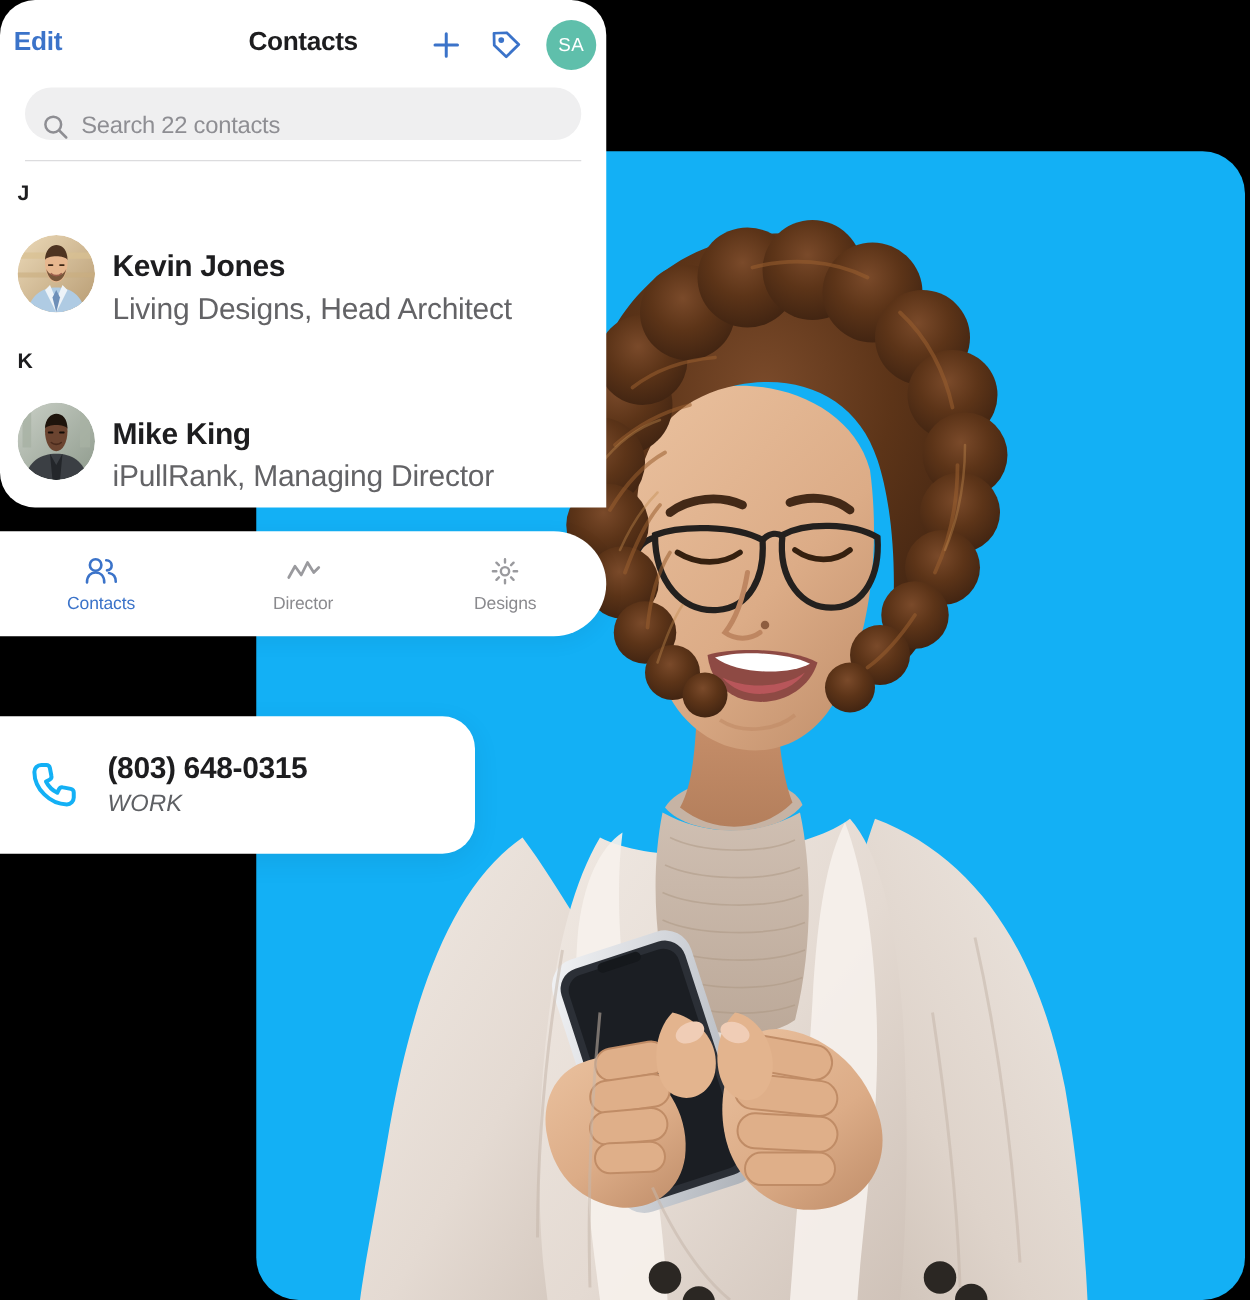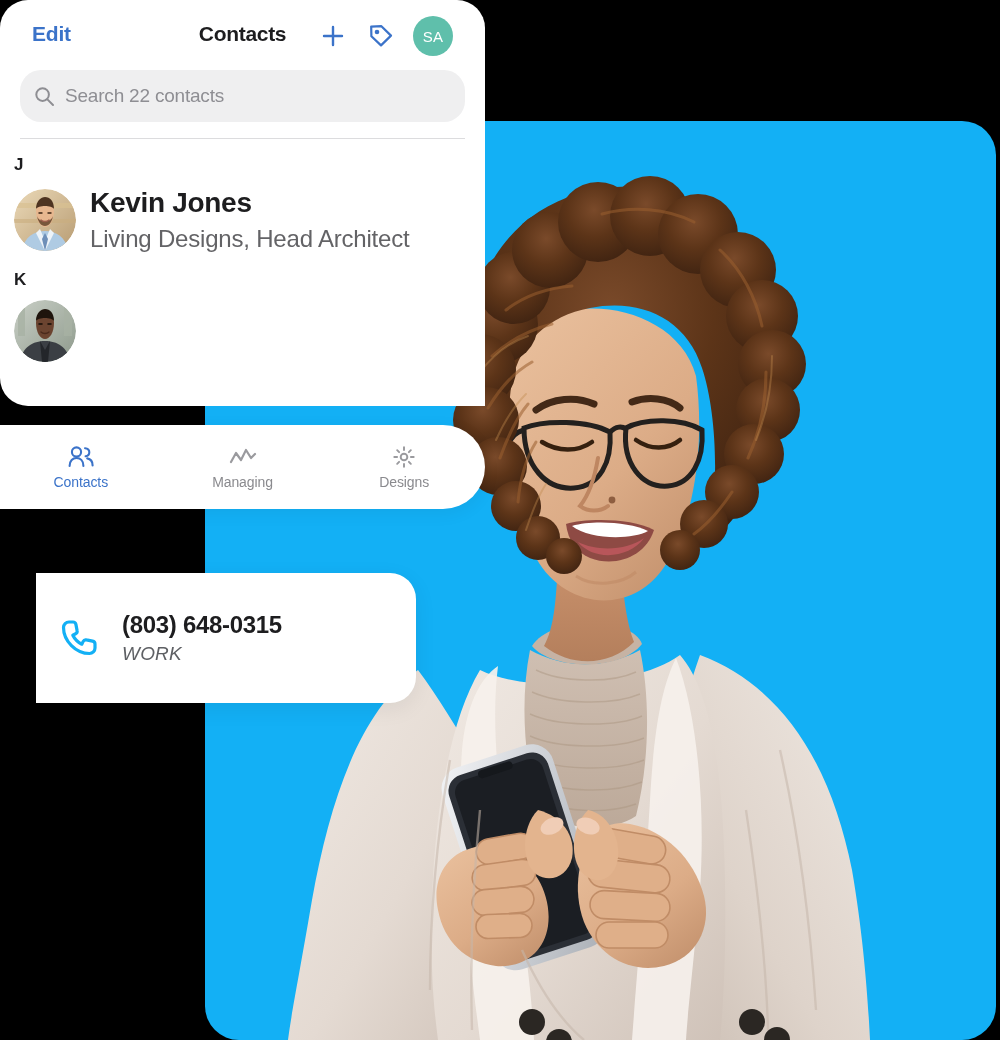--- a/index.html
+++ b/index.html
@@ -48,21 +48,21 @@
     border-radius: 28px 28px 0 28px;
     overflow: hidden;
   }
 
   .panel-header {
     position: relative;
     height: 70px;
   }
   .edit-link {
     position: absolute;
-    left: 32px;
+    left: 11px;
     top: 22px;
     font-size: 21px;
     font-weight: bold;
     color: #3B73C9;
     letter-spacing: -0.2px;
     cursor: pointer;
   }
   .panel-title {
     position: absolute;
     left: 0;
@@ -70,21 +70,21 @@
     top: 22px;
     text-align: center;
     font-size: 21px;
     font-weight: bold;
     color: #1D1D1F;
     letter-spacing: -0.3px;
     width: 485px;
   }
   .header-actions {
     position: absolute;
-    right: 32px;
+    right: 8px;
     top: 16px;
     display: flex;
     align-items: center;
     gap: 16px;
   }
   .icon-btn {
     width: 32px;
     height: 32px;
     display: flex;
     align-items: center;
@@ -104,25 +104,25 @@
     justify-content: center;
     letter-spacing: 0.3px;
     cursor: pointer;
   }
 
   
   .search-wrap {
     padding: 0 20px;
   }
   .search-box {
-    height: 52px;
+    height: 42px;
     border-radius: 21px;
     background: #EFEFF0;
     display: flex;
-    align-items: center;
+    align-items: flex-end;
     padding: 0 14px;
     cursor: text;
   }
   .search-placeholder {
     font-size: 19px;
     color: #8E8E93;
     margin-left: 10px;
     letter-spacing: -0.2px;
   }
   .header-divider {
@@ -151,25 +151,26 @@
   .contact-avatar {
     width: 62px;
     height: 62px;
     border-radius: 50%;
     overflow: hidden;
     flex: 0 0 62px;
   }
   .contact-avatar svg { display: block; }
   .contact-text { margin-left: 14px; }
   .contact-name {
-    font-size: 28px;
+    font-size: 24px;
     font-weight: bold;
     color: #1D1D1F;
     letter-spacing: -0.3px;
     line-height: 1.25;
+    margin-top: 24px;
   }
   .contact-sub {
     font-size: 24px;
     color: #636366;
     letter-spacing: -0.2px;
     line-height: 1.3;
     margin-top: 3px;
   }
 
   
@@ -200,27 +201,26 @@
   }
   .tab-item.active .tab-label { color: #3B73C9; }
   .tab-item .tab-label { color: #8A8A8E; }
 
   
   .phone-card {
     position: absolute;
     left: 0;
     top: 573px;
     width: 380px;
-    height: 130px;
+    height: 110px;
     background: #FFFFFF;
     border-radius: 0 26px 26px 0;
     display: flex;
     align-items: center;
     box-shadow: 0 6px 22px rgba(0,0,0,0.07);
-    margin-left: 36px;
   }
   .phone-icon-wrap {
     width: 86px;
     display: flex;
     align-items: center;
     justify-content: center;
     flex: 0 0 86px;
   }
   .phone-number {
     font-size: 24px;
@@ -528,20 +528,24 @@
             <rect x="50" y="4" width="8" height="32" fill="#A8B2A4" opacity="0.7"></rect>
             <path d="M6 62 C8 47 19 41 31 41 C43 41 54 47 56 62 Z" fill="#3B3F44"></path>
             <path d="M26 41 L31 50 L36 41 L34 62 L28 62 Z" fill="#23262A"></path>
             <path d="M22 23 C22 15 26 10 31 10 C36 10 40 15 40 23 C40 32 36 39 31 39 C26 39 22 32 22 23 Z" fill="#6B4430"></path>
             <path d="M22 21 C22 13 27 9 31 9 C36 9 40 13 40 21 C38 17 24 17 22 21 Z" fill="#1E140C"></path>
             <path d="M25 24 L28 24 M34 24 L37 24" stroke="#140C06" stroke-width="1.5" stroke-linecap="round"></path>
             <path d="M27 32 C29 34 33 34 35 32" stroke="#4A2A1C" stroke-width="1.3" fill="none" stroke-linecap="round"></path>
           </g>
         </svg>
       </div>
+      <div class="contact-text">
+        <div class="contact-name">Mike King</div>
+        <div class="contact-sub">iPullRank, Managing Director</div>
+      </div>
     </div>
 
   </div>
 </div>
 
 <div class="tab-bar">
 
   <div class="tab-item active">
     <svg width="28" height="24" viewBox="0 0 28 24">
       <circle cx="9.5" cy="7" r="4.6" fill="none" stroke="#3B73C9" stroke-width="2.1"></circle>
@@ -549,21 +553,21 @@
       <path d="M18 3.2 C20.6 3.4 22.3 5.2 22.3 7.3 C22.3 9.4 20.8 11 18.6 11.3" fill="none" stroke="#3B73C9" stroke-width="2.1" stroke-linecap="round"></path>
       <path d="M20.2 13.4 C23.6 14 25.6 16.4 25.6 20.4" fill="none" stroke="#3B73C9" stroke-width="2.1" stroke-linecap="round"></path>
     </svg>
     <span class="tab-label">Contacts</span>
   </div>
 
   <div class="tab-item">
     <svg width="30" height="24" viewBox="0 0 30 24">
       <path d="M3 17 L8 8 L13 15 L18 5 L23 13 L27 9" fill="none" stroke="#9A9A9E" stroke-width="2.2" stroke-linecap="round" stroke-linejoin="round"></path>
     </svg>
-    <span class="tab-label">Managing</span>
+    <span class="tab-label">Director</span>
   </div>
 
   <div class="tab-item">
     <svg width="26" height="24" viewBox="0 0 26 26">
       <circle cx="13" cy="13" r="3.6" fill="none" stroke="#9A9A9E" stroke-width="2.1"></circle>
       <path d="M13 2.5 L13 5.5 M13 20.5 L13 23.5 M2.5 13 L5.5 13 M20.5 13 L23.5 13
                M5.6 5.6 L7.7 7.7 M18.3 18.3 L20.4 20.4 M5.6 20.4 L7.7 18.3 M18.3 7.7 L20.4 5.6" stroke="#9A9A9E" stroke-width="2.1" stroke-linecap="round"></path>
     </svg>
     <span class="tab-label">Designs</span>
   </div>

